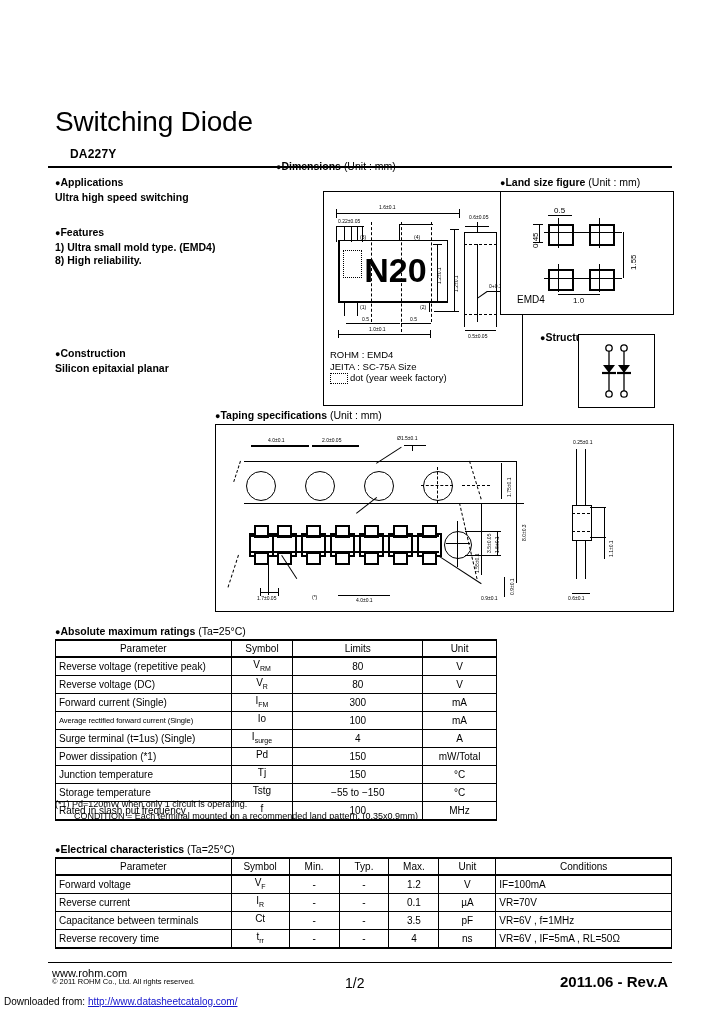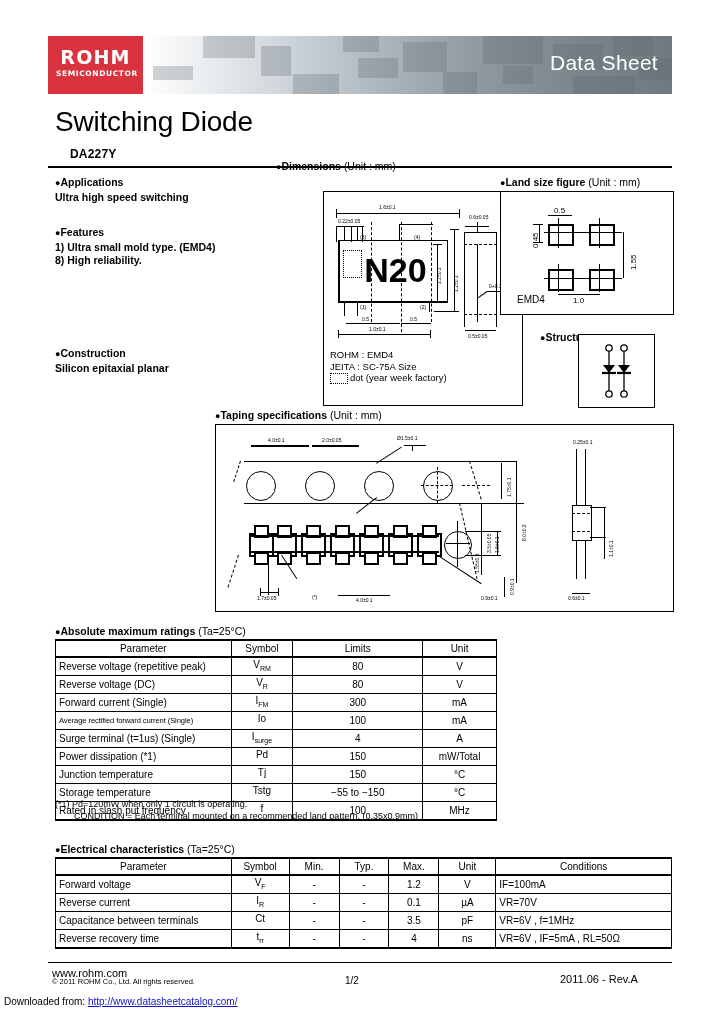--- a/index.html
+++ b/index.html
@@ -75,54 +75,30 @@
   #amr-table{left:55px;top:639px;width:442px;}
   #amr-note-1{left:55px;top:799px;font-size:9px;}
   #amr-note-2{left:74px;top:811px;font-size:9px;}
   #ec-heading{left:55px;top:843px;}
   #ec-table{left:55px;top:857px;width:617px;}
 
   
   #footer-rule{position:absolute;left:48px;top:962px;width:624px;height:1px;background:#000;}
   #footer-url{position:absolute;left:52px;top:967px;font-size:11px;}
   #footer-copy{position:absolute;left:52px;top:977px;font-size:7.5px;}
-  #footer-page{position:absolute;left:345px;top:975px;font-size:10px;}
-  #footer-rev{position:absolute;left:560px;top:973px;font-size:11px;font-weight:normal;}
+  #footer-page{position:absolute;left:345px;top:975px;font-size:14px;}
+  #footer-rev{position:absolute;left:560px;top:973px;font-size:15px;font-weight:bold;}
   #download-line{position:absolute;left:4px;top:996px;font-size:10px;}
   #download-link{color:#1414cc;}
 </style>
 </head>
 <body>
 
 <div class="page">
 
-  <div class="hdr">
-    <div class="hdr-grad"></div>
-    <div class="hdr-blocks">
-      <i style="left:10px;top:30px;width:40px;height:14px;"></i>
-      <i style="left:60px;top:0px;width:52px;height:22px;"></i>
-      <i style="left:118px;top:10px;width:30px;height:30px;"></i>
-      <i style="left:150px;top:38px;width:46px;height:20px;"></i>
-      <i style="left:200px;top:0px;width:36px;height:16px;"></i>
-      <i style="left:215px;top:22px;width:40px;height:20px;"></i>
-      <i style="left:260px;top:6px;width:44px;height:30px;"></i>
-      <i style="left:300px;top:36px;width:34px;height:22px;"></i>
-      <i style="left:340px;top:0px;width:60px;height:28px;"></i>
-      <i style="left:360px;top:30px;width:30px;height:18px;"></i>
-      <i style="left:410px;top:8px;width:50px;height:26px;"></i>
-      <i style="left:430px;top:40px;width:62px;height:18px;"></i>
-      <i style="left:470px;top:0px;width:40px;height:20px;"></i>
-      <i style="left:496px;top:22px;width:33px;height:22px;"></i>
-    </div>
-    <div class="logo">
-      <div class="logo-main">ROHM</div>
-      <div class="logo-sub">SEMICONDUCTOR</div>
-    </div>
-    <div class="ds-label">Data Sheet</div>
-  </div>
 
   <div class="title">Switching Diode</div>
   <div class="partno">DA227Y</div>
   <div class="rule"></div>
 
   <div class="abs sec" id="applications-heading">
     <span class="bull">●</span><span>Applications</span>
   </div>
   <div class="abs txt" id="applications-text">Ultra high speed switching</div>
 

